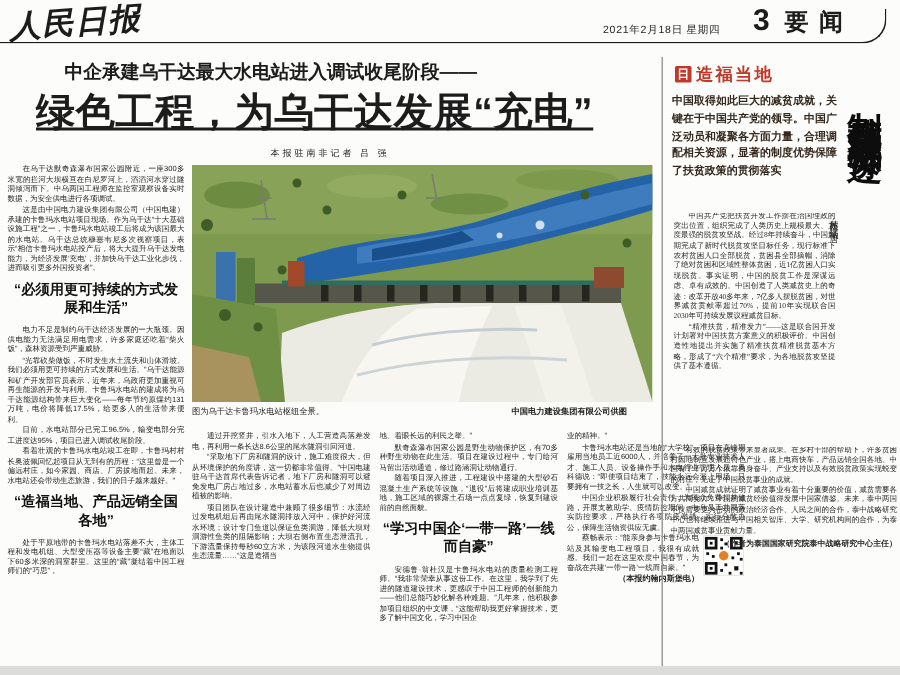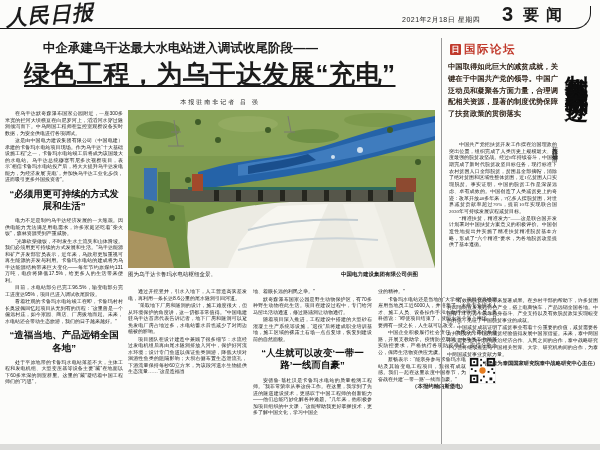--- a/index.html
+++ b/index.html
@@ -156,21 +156,21 @@
   <div class="col col2">
     <p>通过开挖竖井，引水入地下，人工营造高落差发电，再利用一条长达8.6公里的尾水隧洞引回河道。</p>
     <p>“采取地下厂房和隧洞的设计，施工难度很大，但从环境保护的角度讲，这一切都非常值得。”中国电建驻乌干达首席代表告诉记者，地下厂房和隧洞可以避免发电厂房占地过多，水电站蓄水后也减少了对周边植被的影响。</p>
     <p>项目团队在设计建造中兼顾了很多细节：水流经过发电机组后再由尾水隧洞排放入河中，保护好河流水环境；设计专门鱼道以保证鱼类洄游，降低大坝对洄游性鱼类的阻隔影响；大坝右侧布置生态泄流孔，下游流量保持每秒60立方米，为该段河道水生物提供生态流量……“这是造福当</p>
   </div>
 
   <div class="col col3">
     <p style="text-indent:0">地、着眼长远的利民之举。”</p>
     <p>默奇森瀑布国家公园是野生动物保护区，有70多种野生动物在此生活。项目在建设过程中，专门给河马留出活动通道，修过路涵洞让动物通行。</p>
     <p>随着项目深入推进，工程建设中搭建的大型砂石混凝土生产系统等设施，“退役”后将建成职业培训基地，施工区域的裸露土石场一点点复绿，恢复到建设前的自然面貌。</p>
-    <div class="subhead">“人生就可以改变‘一带一路’一线而自豪”</div>
+    <div class="subhead">“学习中国企‘一带一路’一线而自豪”</div>
     <p>安德鲁·翁杜汉是卡鲁玛水电站的质量检测工程师。“我非常荣幸从事这份工作。在这里，我学到了先进的隧道建设技术，更感叹于中国工程师的创新能力——他们总能巧妙化解各种难题。”几年来，他积极参加项目组织的中文课，“这能帮助我更好掌握技术，更多了解中国文化，学习中国企</p>
   </div>
 
   <div class="col col4">
     <p style="text-indent:0">业的精神。”</p>
     <p>卡鲁玛水电站还是当地的“大学校”。项目在高峰期雇用当地员工近6000人，并培养了一大批专业技术人才、施工人员、设备操作手和水电行业管理人员。奥科德说：“即使项目结束了，技能永远会派上用场。只要拥有一技之长，人生就可以改变。”</p>
     <p>中国企业积极履行社会责任，为民众免费打井修路，开展支教助学。疫情防控期间，中乌员工共同落实防控要求，严格执行各项防疫举措，实行分散办公，保障生活物资供应无虞。</p>
     <svg class="qr" viewBox="0 0 29 29">
       <rect x="0" y="0" width="29" height="29" fill="#fff" stroke="#bbb" stroke-width="0.5"></rect>
       <g fill="#111">
@@ -204,21 +204,21 @@
       <circle cx="14.5" cy="14.5" r="3.4" fill="#e67e22"></circle>
     </svg>
     <p>蔡畅表示：“能亲身参与卡鲁玛水电站及其输变电工程项目，我很有成就感。我们一起在这里欢度中国春节，为奋战在共建‘一带一路’一线而自豪。”</p>
     <div class="col-credit">（本报约翰内斯堡电）</div>
   </div>
 
   <div class="vrule"></div>
 
   <div class="forum-head">
     <span class="forum-icon">日</span>
-    <span class="forum-label">国际论坛</span>
+    <span class="forum-label">造福当地</span>
   </div>
   <div class="forum-summary">中国取得如此巨大的减贫成就，关键在于中国共产党的领导。中国广泛动员和凝聚各方面力量，合理调配相关资源，显著的制度优势保障了扶贫政策的贯彻落实</div>
   <div class="vtitle">制度优势成就减贫奇迹</div>
   <div class="vauthor">苏拉西·塔纳唐</div>
 
   <div class="rbody rbody-top">
     <p>中国共产党把扶贫开发工作摆在治国理政的突出位置，组织完成了人类历史上规模最大、力度最强的脱贫攻坚战。经过8年持续奋斗，中国如期完成了新时代脱贫攻坚目标任务，现行标准下农村贫困人口全部脱贫，贫困县全部摘帽，消除了绝对贫困和区域性整体贫困，近1亿贫困人口实现脱贫。事实证明，中国的脱贫工作是深谋远虑、卓有成效的。中国创造了人类减贫史上的奇迹：改革开放40多年来，7亿多人摆脱贫困，对世界减贫贡献率超过70%，提前10年实现联合国2030年可持续发展议程减贫目标。</p>
     <p>“精准扶贫，精准发力”——这是联合国开发计划署对中国扶贫方案意义的积极评价。中国创造性地提出并实施了精准扶贫精准脱贫基本方略，形成了“六个精准”要求，为各地脱贫攻坚提供了基本遵循。</p>
   </div>
   <div class="rbody rbody-bottom">

